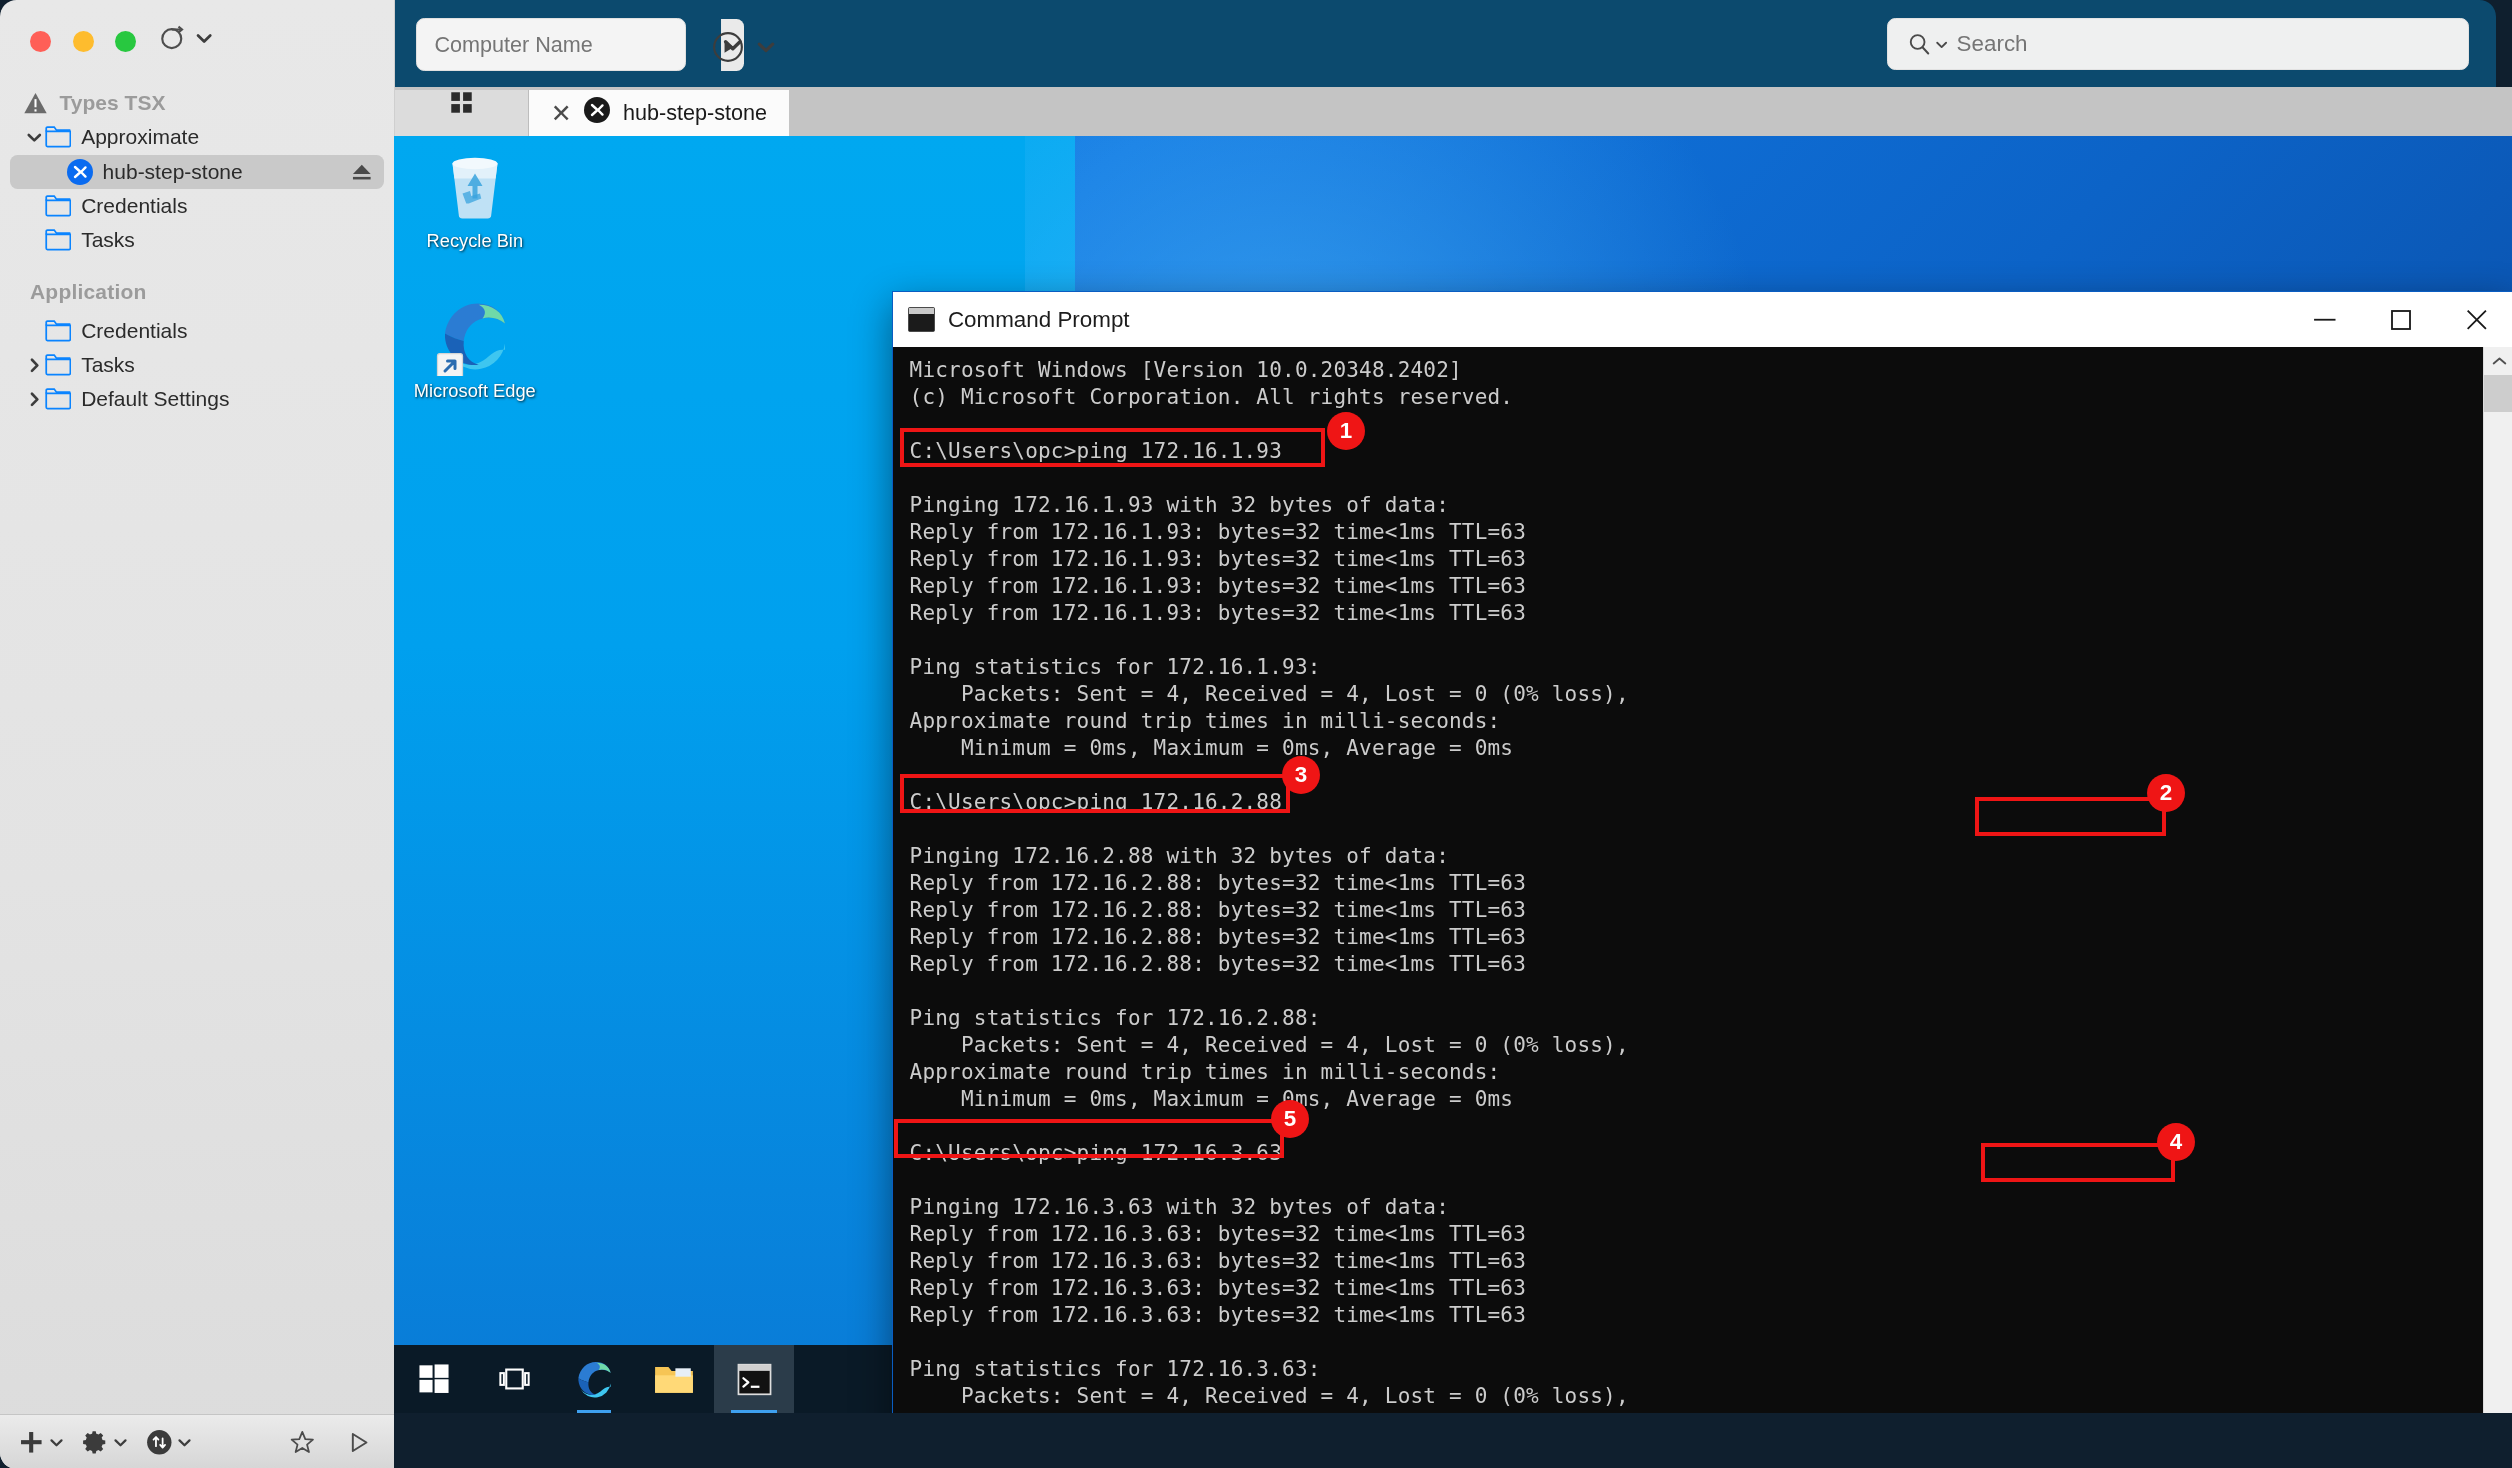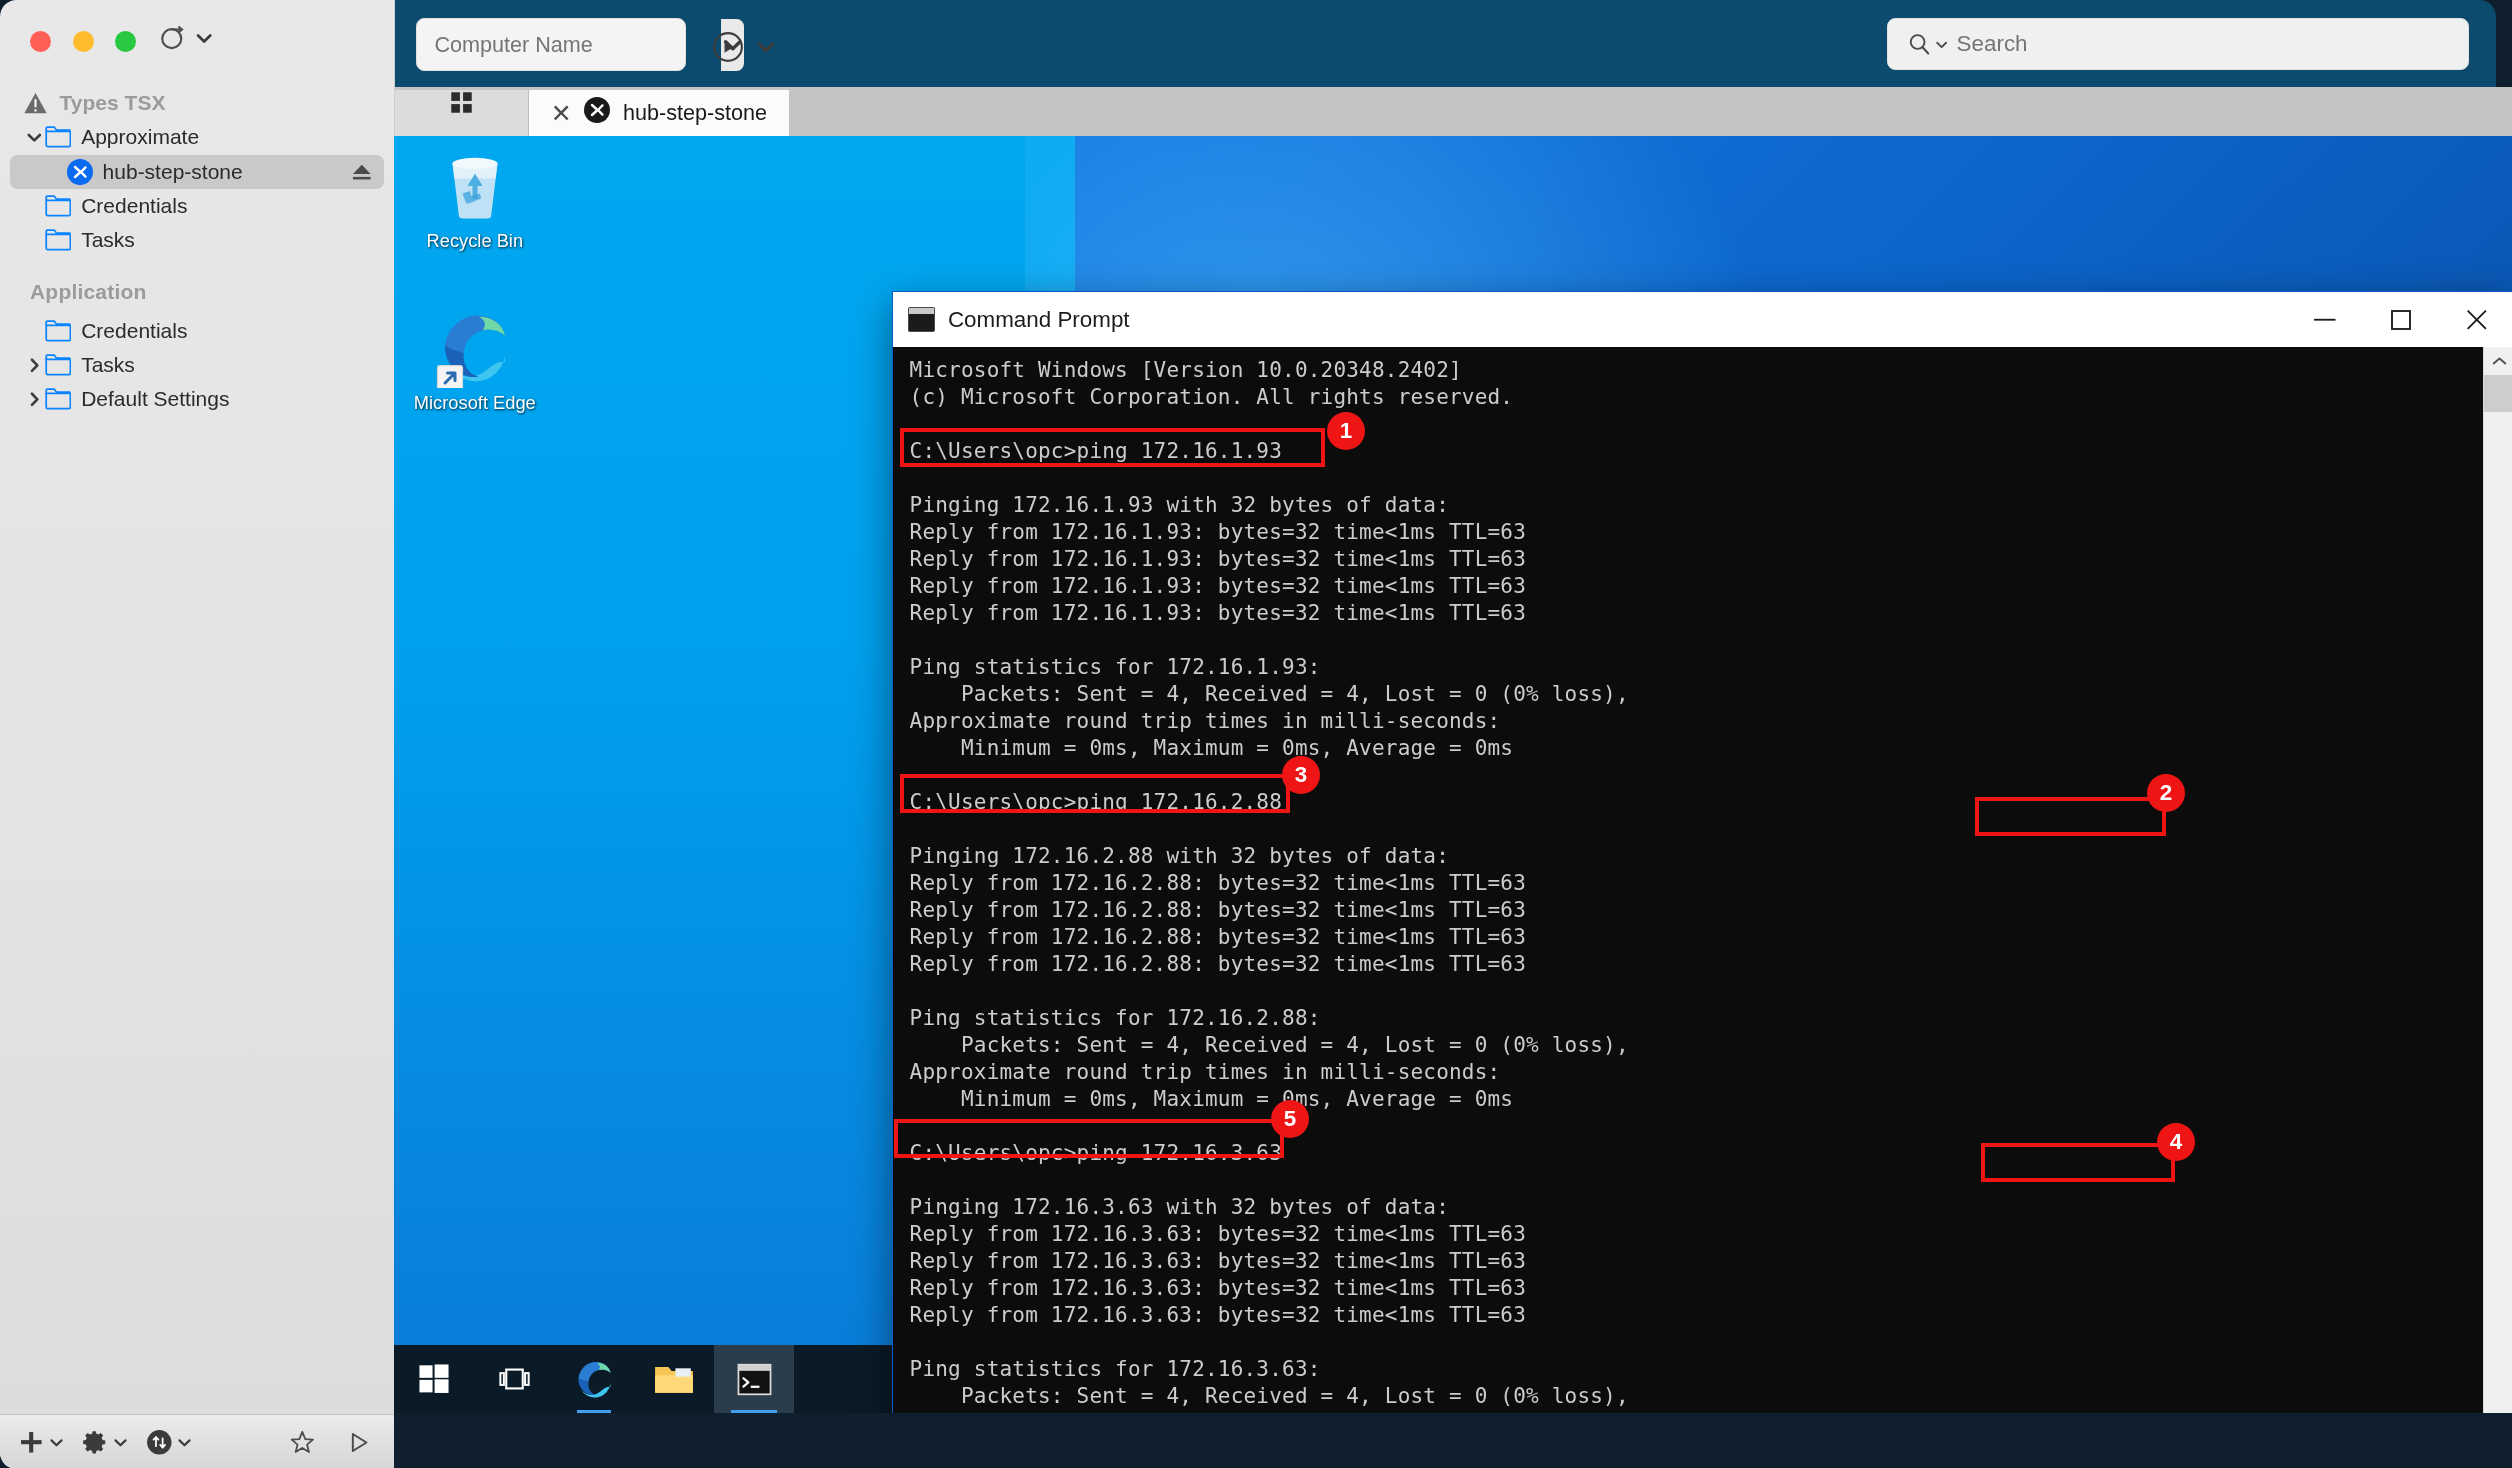--- a/index.html
+++ b/index.html
@@ -497,21 +497,21 @@
       <svg width="80" height="80" viewBox="0 0 64 64">
         <path d="M14 14 L50 14 L45 55 Q45 58 42 58 L22 58 Q19 58 19 55 Z" fill="#cfe6f5" opacity="0.92"></path>
         <path d="M14 14 L50 14 L48.5 26 L15.5 26 Z" fill="#e4f1fa" opacity="0.95"></path>
         <ellipse cx="32" cy="14" rx="18" ry="4.6" fill="#f2f9fd"></ellipse>
         <path d="M26 32 L32 22 L38 32 L34 32 L34 42 L30 42 L30 32 Z" fill="#3aa3dd" opacity="0.85"></path>
         <path d="M25 46 L22 38 L28 36 L29 40 L36 38 L37 42 L27 46 Z" fill="#3aa3dd" opacity="0.75"></path>
       </svg>
       <div>Recycle Bin</div>
     </div>
 
-    <div class="desk-ico" style="left:18.3px; top:172px;">
+    <div class="desk-ico" style="left:18.3px; top:160px;">
       <svg width="80" height="80" viewBox="0 0 64 64">
         <path d="M56 38a24 24 0 0 1-44.6 8.6C18 55 28 57 36 53c8-4 11-11 20-10 0-2 0-3 0-5z" fill="#3ec6f0"></path>
         <path d="M8 30C10 16 21 6 34 6c12 0 20 7 22 16-6-5-14-6-21-3-7 3-11 9-12 17-4-1-10-3-15-6z" fill="#2b7cd3"></path>
         <path d="M8 30c5 3 11 5 15 6-1 10 4 17 12 19C21 57 9 47 8 33c0-1 0-2 0-3z" fill="#1a62b8"></path>
         <path d="M35 7c11 0 19 6 21 15-5-4-12-6-18-4 3-4 3-8-3-11z" fill="#6fd9a8"></path>
         <rect x="2" y="46" width="20" height="20" rx="2" fill="#f4f4f4" stroke="#d5d5d5"></rect>
         <path d="M8 60 L16 52 M16 52 L10 52 M16 52 L16 58" stroke="#2b6cb0" stroke-width="2.4" fill="none" stroke-linecap="round"></path>
       </svg>
       <div>Microsoft Edge</div>
     </div>

